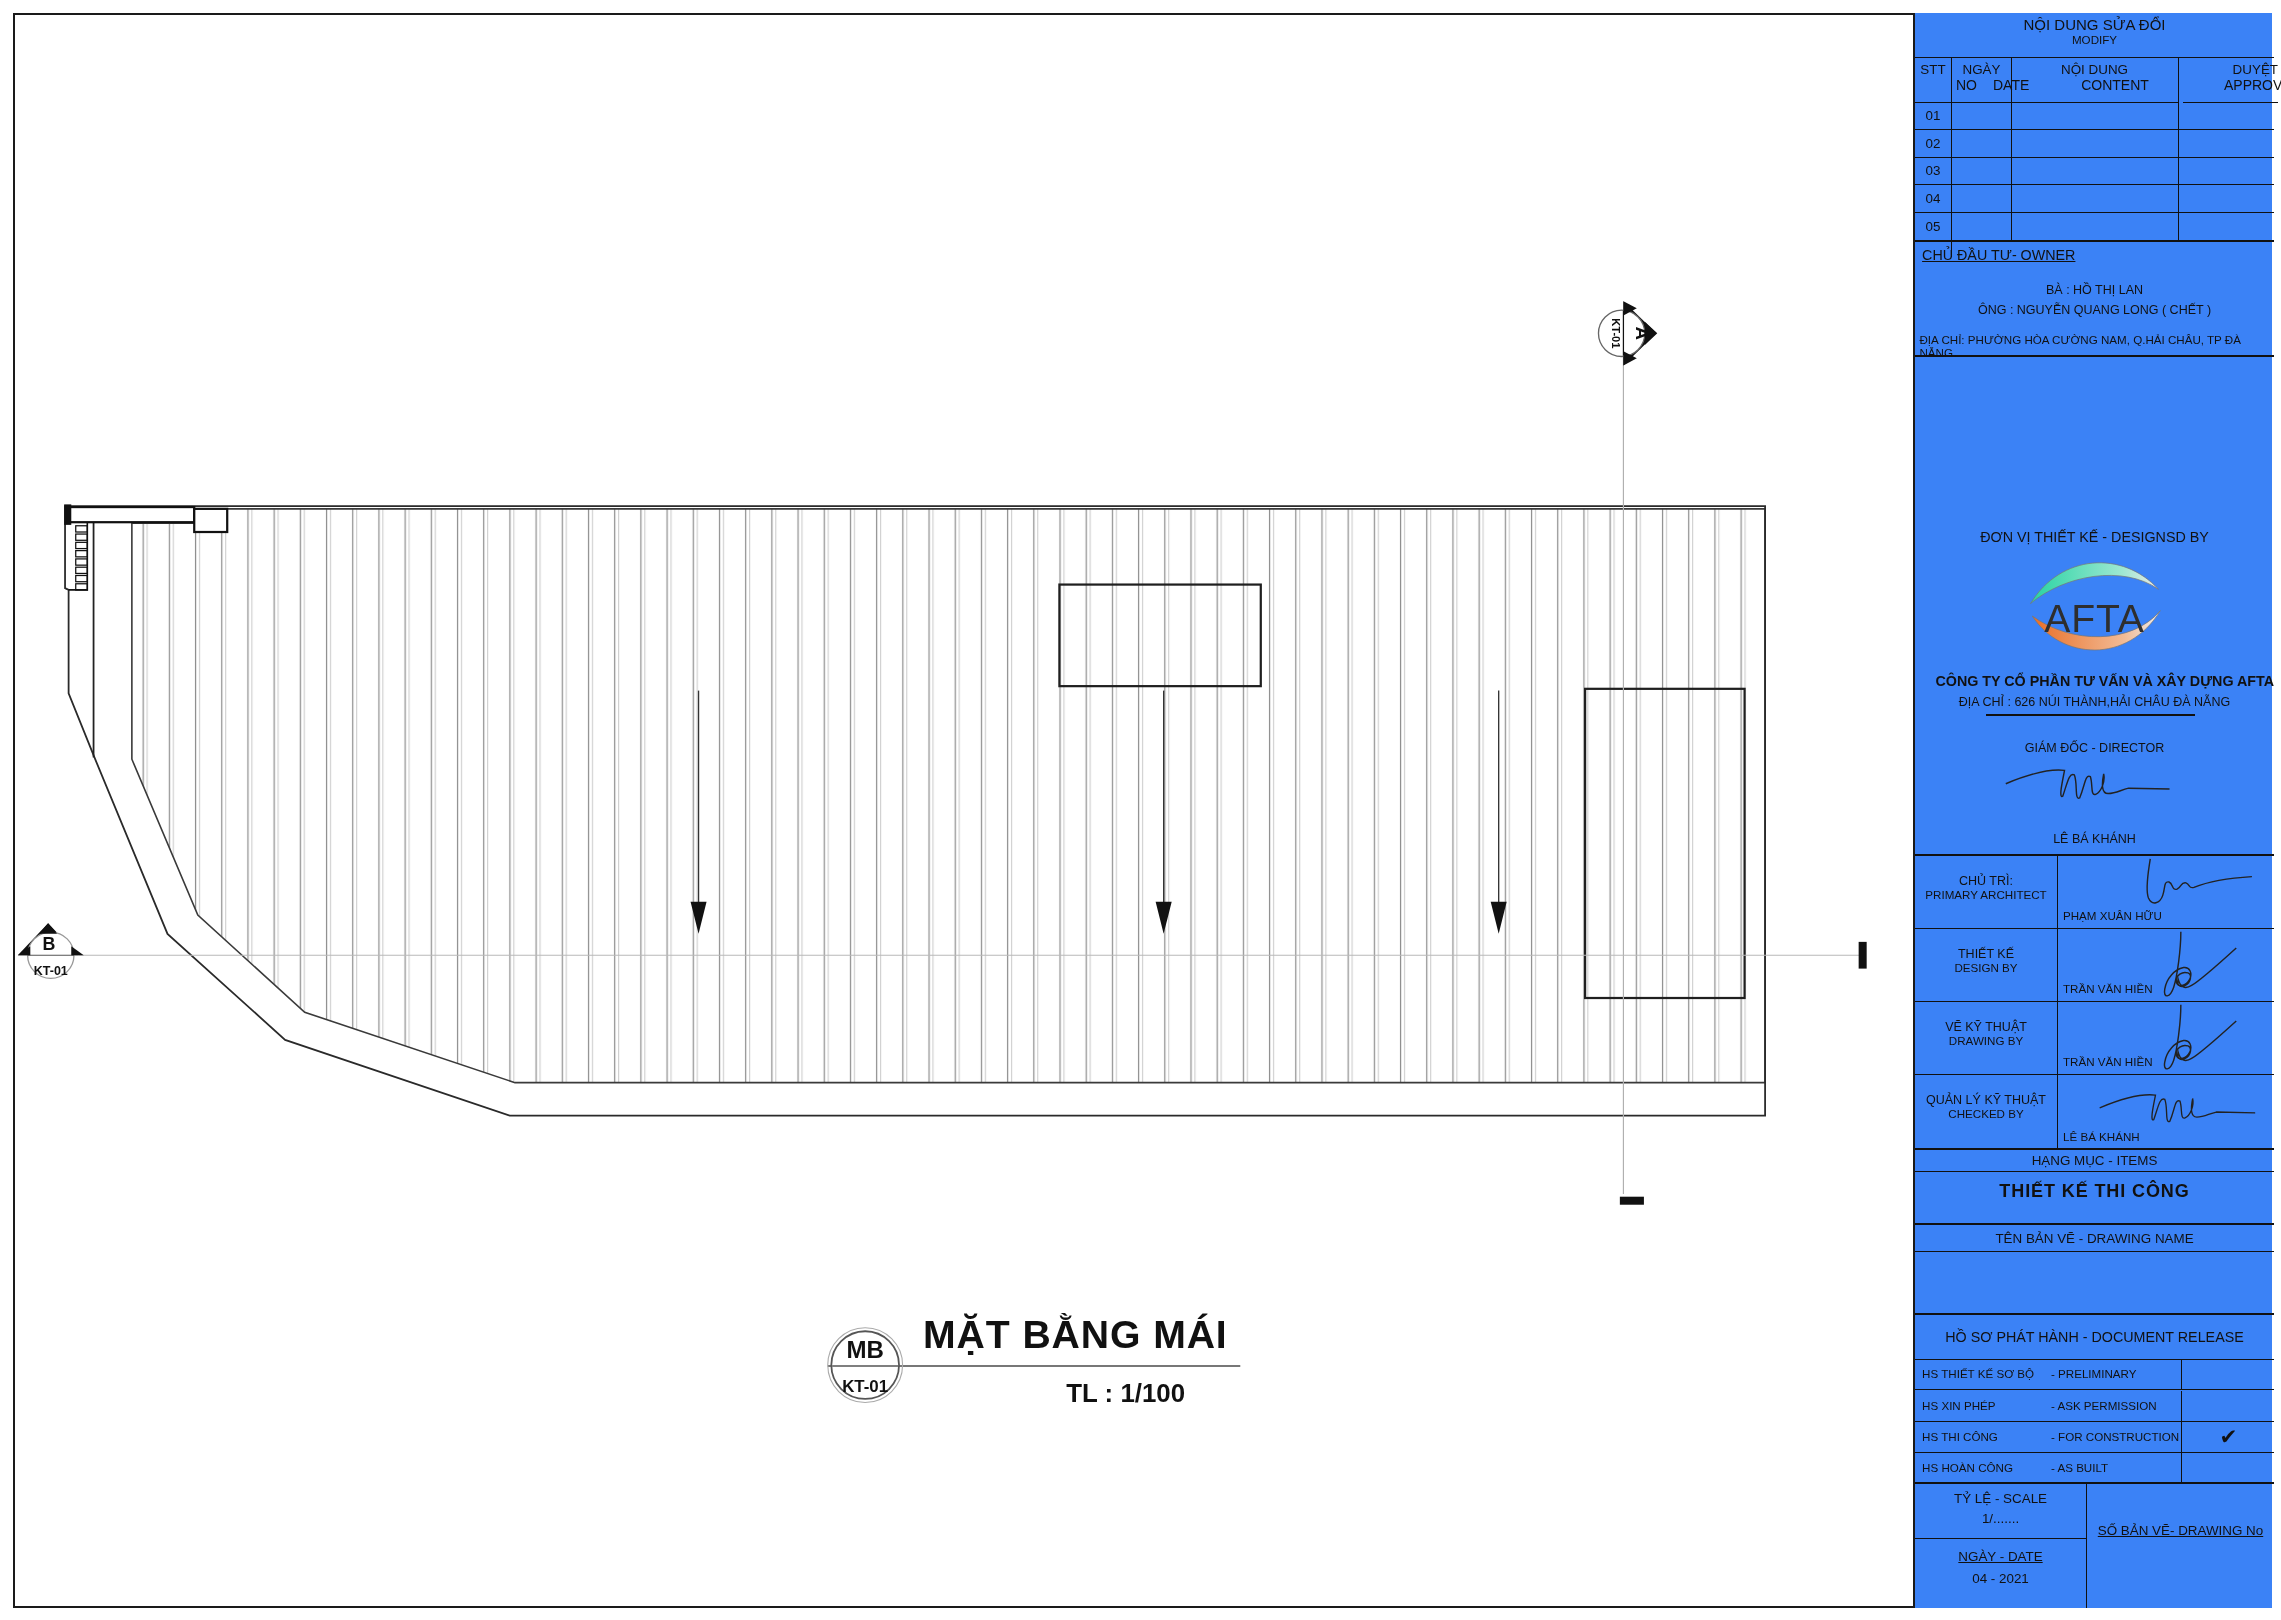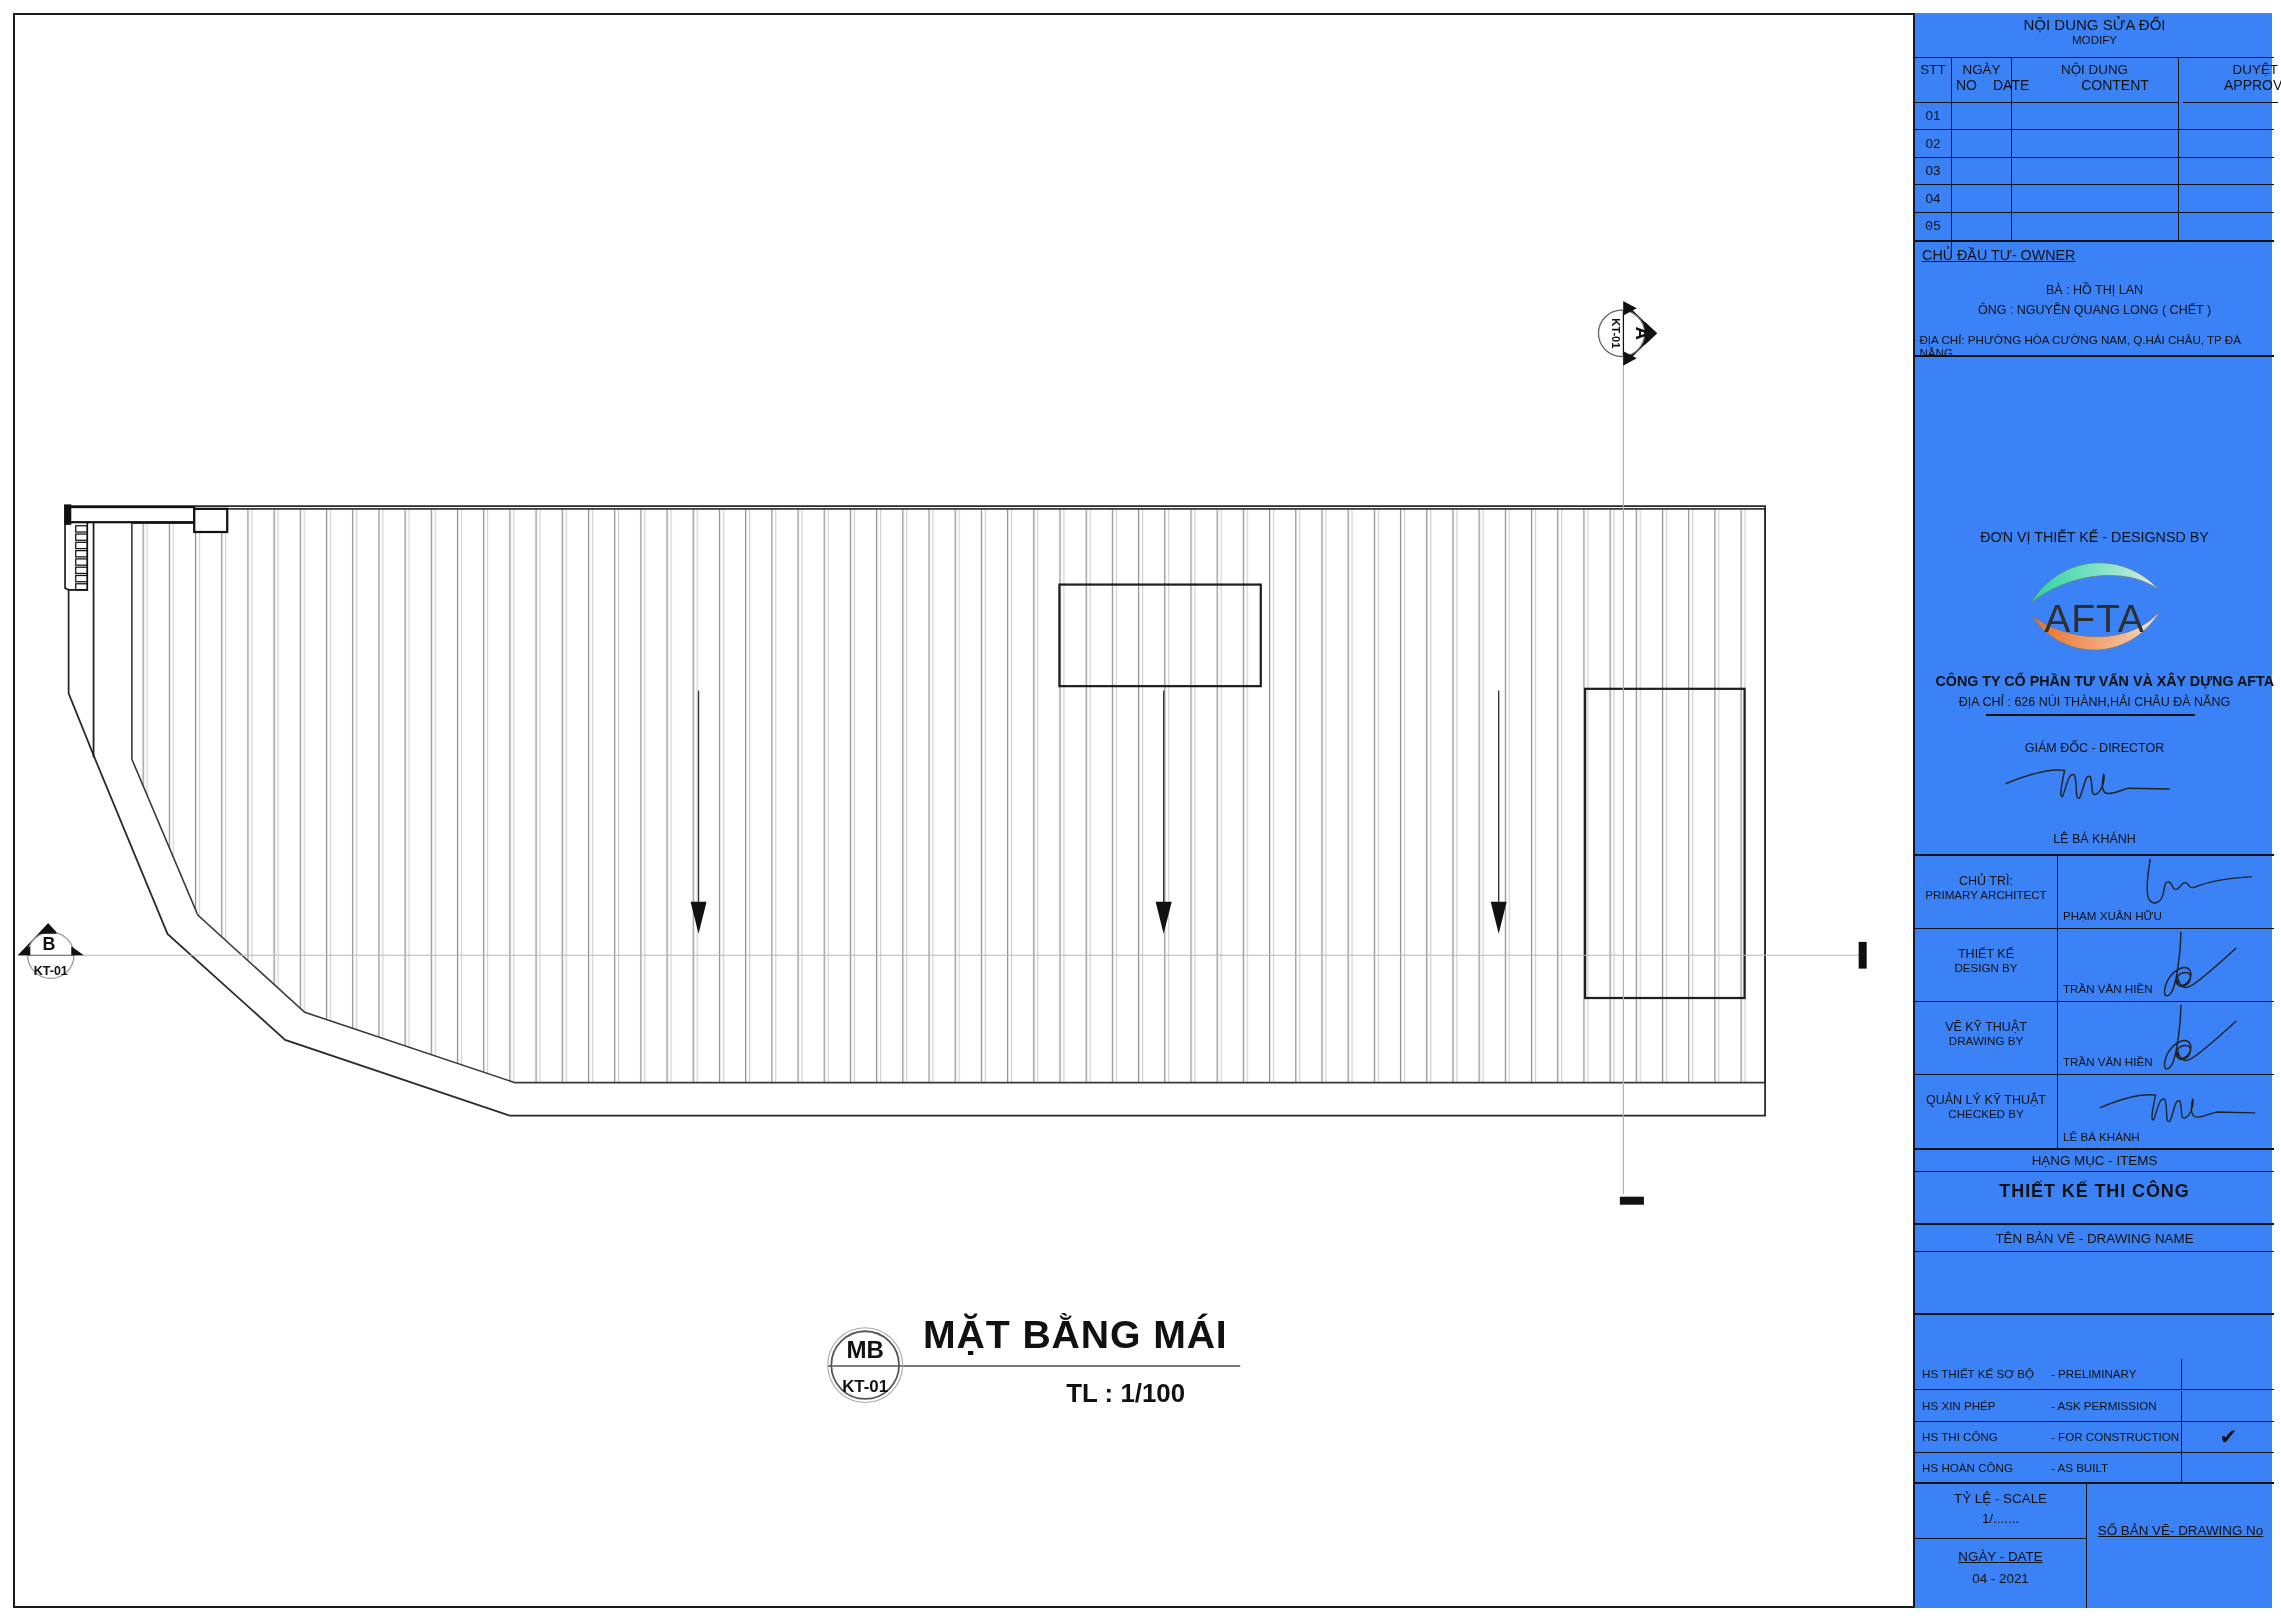--- a/index.html
+++ b/index.html
@@ -148,21 +148,21 @@
     <div class="cell c br2 bb2 t15" style="left:0;top:144px;width:37px;height:28px;line-height:28px;">03</div>
     <div class="cell br2 bb2" style="left:37px;top:144px;width:60px;height:28px;"></div>
     <div class="cell br2 bb2" style="left:96px;top:144px;width:168px;height:28px;"></div>
     <div class="cell bb2" style="left:264px;top:144px;width:95px;height:28px;"></div>
 
     <div class="cell c br2 bb2 t15" style="left:0;top:172px;width:37px;height:28px;line-height:28px;">04</div>
     <div class="cell br2 bb2" style="left:37px;top:172px;width:60px;height:28px;"></div>
     <div class="cell br2 bb2" style="left:96px;top:172px;width:168px;height:28px;"></div>
     <div class="cell bb2" style="left:264px;top:172px;width:95px;height:28px;"></div>
 
-    <div class="cell c br2 t15" style="left:0;top:200px;width:37px;height:44px;line-height:28px;font-family:Liberation Mono, monospace;">05</div>
+    <div class="cell c br2 t15" style="left:0;top:200px;width:37px;height:44px;line-height:28px;">05</div>
     <div class="cell br2" style="left:37px;top:200px;width:60px;height:28px;"></div>
     <div class="cell br2" style="left:96px;top:200px;width:168px;height:28px;"></div>
     <div class="cell" style="left:264px;top:200px;width:95px;height:28px;"></div>
 
     <div class="cell bb25" style="left:0;top:227px;width:359px;height:117px;border-top:2.2px solid #111;">
       <div class="u t16" style="position:absolute;left:7.1px;top:5.3px;">CHỦ ĐẦU TƯ- OWNER</div>
       <div class="c t14" style="position:absolute;left:0;top:41px;width:100%;">BÀ : HỒ THỊ LAN</div>
       <div class="c t14" style="position:absolute;left:0;top:61px;width:100%;">ÔNG : NGUYỄN QUANG LONG ( CHẾT )</div>
       <div class="t13" style="position:absolute;left:4.5px;top:91px;width:353px;">
         <span>ĐỊA CHỈ:</span> <span>PHƯỜNG HÒA CƯỜNG NAM, Q.HẢI CHÂU, TP ĐÀ NẴNG.</span>
@@ -239,20 +239,21 @@
       </svg>
       <div class="t13" style="position:absolute;left:148px;top:55px;">LÊ BÁ KHÁNH</div>
     </div>
 
     <div class="cell c bb15 t15" style="left:0;top:1137px;width:359px;height:22px;line-height:22px;">HẠNG MỤC - ITEMS</div>
     <div class="cell c bb25 b t20" style="left:0;top:1159px;width:359px;height:53px;padding-top:9px;letter-spacing:0.9px;">THIẾT KẾ  THI CÔNG</div>
 
     <div class="cell c bb2 t15" style="left:0;top:1212px;width:359px;height:27px;line-height:27px;">TÊN BẢN VẼ - DRAWING NAME</div>
     <div class="cell c bb25 t15" style="left:0;top:1239px;width:359px;height:63px;"></div>
 
+    <div class="cell c bb2 t16" style="left:0;top:1302px;width:359px;height:45px;line-height:45px;">HỒ SƠ PHÁT HÀNH - DOCUMENT RELEASE</div>
 
     <div class="cell bb15" style="left:0;top:1346px;width:359px;height:31px;">
       <span class="t13" style="position:absolute;left:7.1px;top:8px;">HS THIẾT KẾ SƠ BỘ</span>
       <span class="t13" style="position:absolute;left:136px;top:8px;">- PRELIMINARY</span>
       <div class="cell bl2 c" style="left:266px;top:0;width:94px;height:31px;">
         <span class="b" style="font-size:21.4px;line-height:31px;"></span>
       </div>
     </div>
     <div class="cell bb15" style="left:0;top:1378px;width:359px;height:31px;">
       <span class="t13" style="position:absolute;left:7.1px;top:8px;">HS XIN PHÉP</span>

